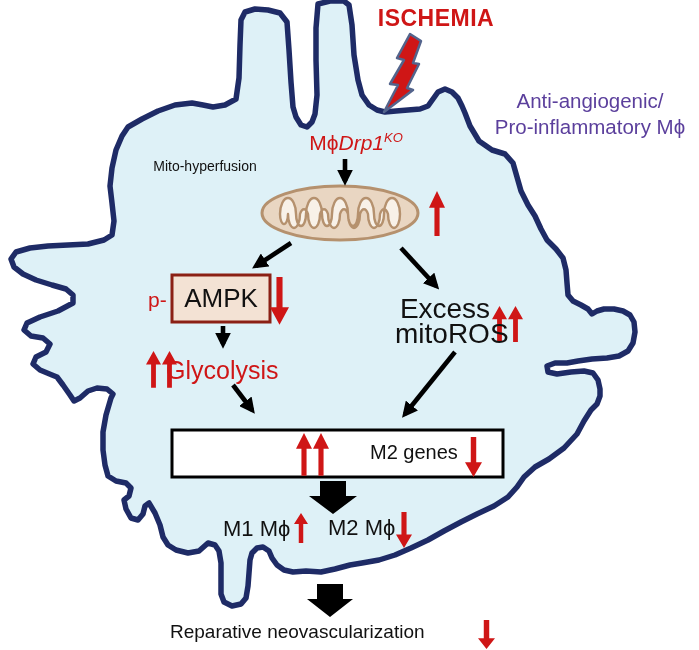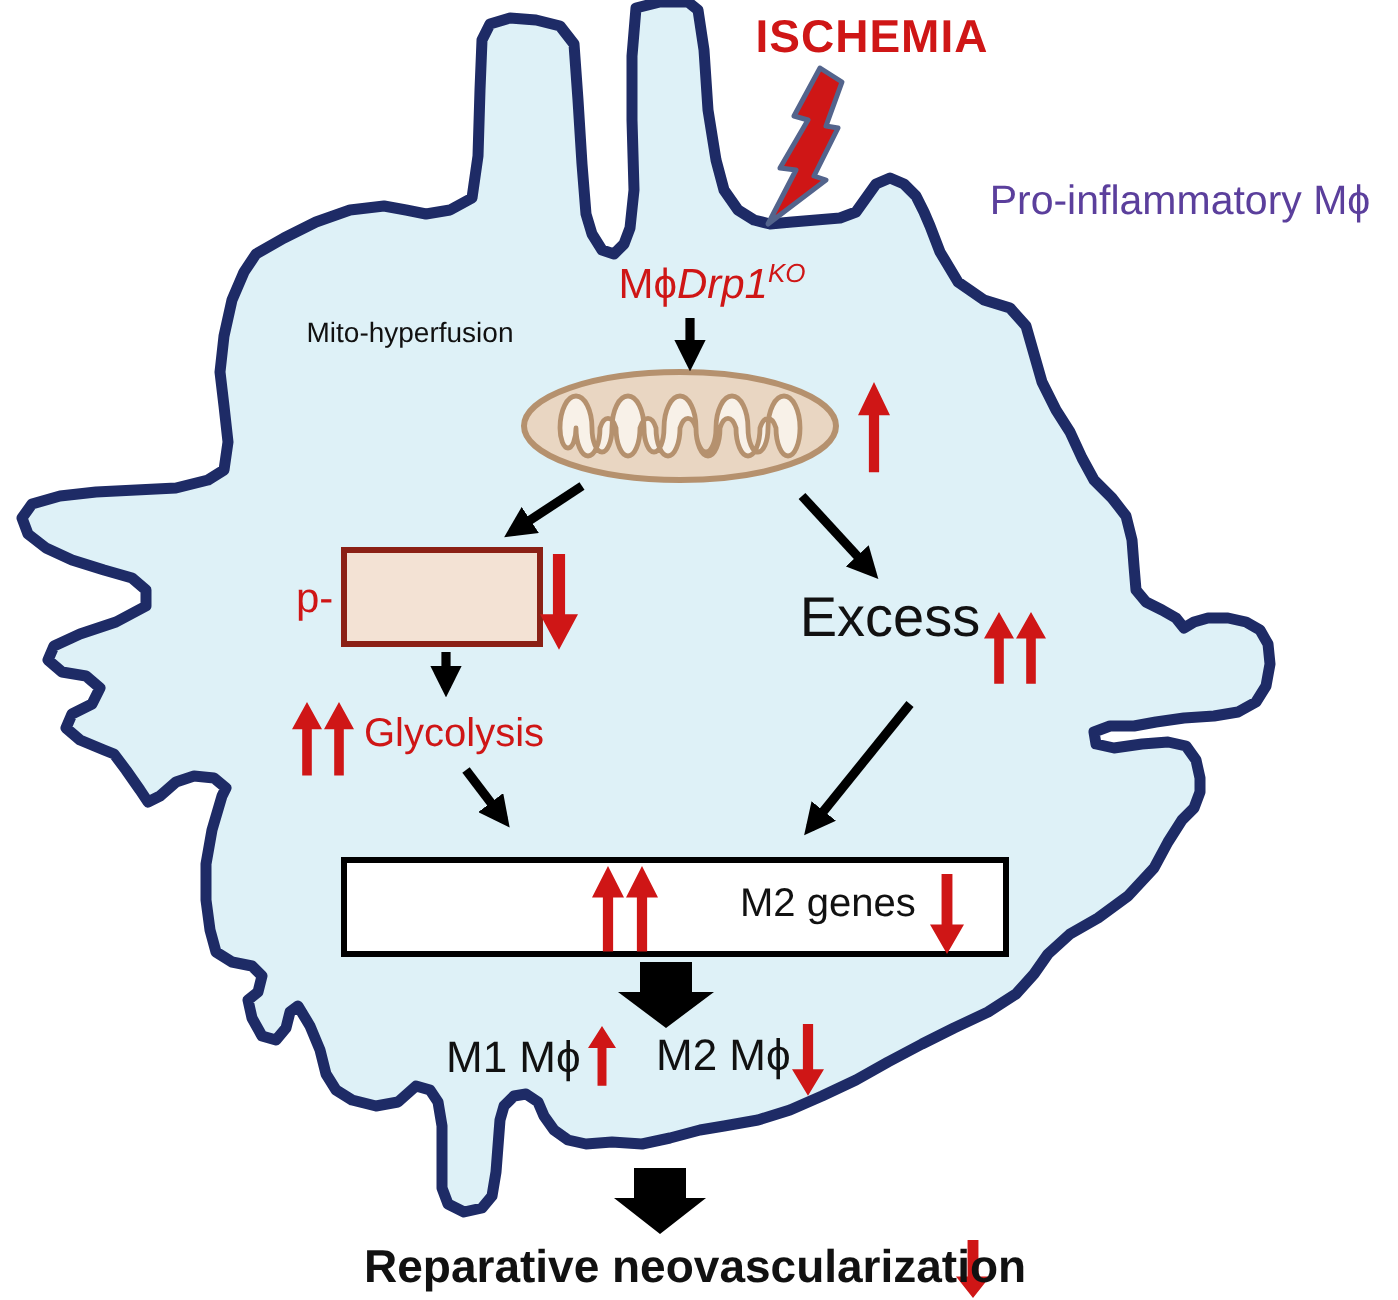--- a/index.html
+++ b/index.html
@@ -13,27 +13,27 @@
   .red-text{color:var(--accent-red,#cf1616);}
   .purple-text{color:var(--text-purple,#5b3f9c);}
   .ischemia{left:346px;top:6px;width:180px;font-size:23px;font-weight:bold;letter-spacing:.5px;}
   .cell-type{left:483px;top:88px;width:214px;font-size:20.5px;line-height:26px;}
   .genotype{left:286px;top:131px;width:140px;font-size:21px;}
   .genotype i{font-style:italic;}
   .genotype sup{font-size:13px;font-style:italic;line-height:0;}
   .mito-state{left:105px;top:159px;width:200px;font-size:14px;}
   .p-prefix{left:148px;top:288px;font-size:21px;}
   .kinase{left:172px;top:275px;width:98px;height:47px;display:flex;align-items:center;justify-content:center;font-size:26px;}
-  .glycolysis{left:182px;top:356px;font-size:20px;}
+  .glycolysis{left:166px;top:356px;font-size:25px;}
   .ros{left:395px;top:296px;width:100px;font-size:28px;line-height:25px;}
   .m1-genes{left:191px;top:441px;font-size:24px;}
   .m2-genes{left:370px;top:441px;font-size:20px;}
   .m1-mac{left:223px;top:517px;font-size:22px;}
   .m2-mac{left:328px;top:516px;font-size:22px;}
-  .outcome{left:182px;top:621px;font-size:23px;font-weight:bold;}
+  .outcome{left:170px;top:621px;font-size:19px;}
   
   .membrane{fill:var(--cell-fill,#def1f7);stroke:var(--membrane-navy,#1e2b66);stroke-width:5.5;stroke-linejoin:round;}
   .bolt{fill:var(--accent-red,#cf1616);stroke:var(--bolt-outline,#53648c);stroke-width:2.5;stroke-linejoin:round;}
   .mito-outer{fill:var(--mito-fill,#e9d6c2);stroke:var(--mito-border,#b5916e);stroke-width:3;}
   .mito-cristae{fill:var(--mito-inner,#f8f1e8);stroke:var(--mito-border,#b5916e);stroke-width:2.4;stroke-linejoin:round;}
   .black-arrow{stroke:var(--arrow-black,#000000);stroke-width:4.6;fill:none;}
   .block-arrow{fill:var(--arrow-black,#000000);}
   .red-arrow{fill:var(--accent-red,#cf1616);}
   .ampk-box{fill:var(--ampk-fill,#f3e2d4);stroke:var(--ampk-border,#8b2015);stroke-width:3;}
   .genes-box{fill:#ffffff;stroke:var(--box-border,#000000);stroke-width:3;}
@@ -121,33 +121,36 @@
     <use href="#arr-up" class="red-arrow" transform="translate(313,433) scale(0.8,0.93)"></use>
     <use href="#arr-down" class="red-arrow" transform="translate(465,437) scale(0.85,0.87)"></use>
     <use href="#arr-up" class="red-arrow" transform="translate(294,513) scale(0.7,0.65)"></use>
     <use href="#arr-down" class="red-arrow" transform="translate(396,512) scale(0.8,0.78)"></use>
     <use href="#arr-down" class="red-arrow" transform="translate(478,620) scale(0.85,0.63)"></use>
   </svg>
 
   <div class="lbl ischemia red-text center">ISCHEMIA</div>
 
   <div class="lbl cell-type purple-text center">
+    <div>Anti-angiogenic/</div>
     <div>Pro-inflammatory Mϕ</div>
   </div>
 
   <div class="lbl genotype red-text center"><span>Mϕ</span><i>Drp1</i><sup>KO</sup></div>
 
   <div class="lbl mito-state center">Mito-hyperfusion</div>
 
   <div class="lbl p-prefix red-text">p-</div>
+  <div class="lbl kinase">AMPK</div>
 
   <div class="lbl glycolysis red-text">Glycolysis</div>
 
   <div class="lbl ros center">
     <div>Excess</div>
+    <div>mitoROS</div>
   </div>
 
   <div class="lbl m2-genes">M2 genes</div>
 
   <div class="lbl m1-mac">M1 Mϕ</div>
   <div class="lbl m2-mac">M2 Mϕ</div>
 
   <div class="lbl outcome">Reparative neovascularization</div>
 
 </div>

